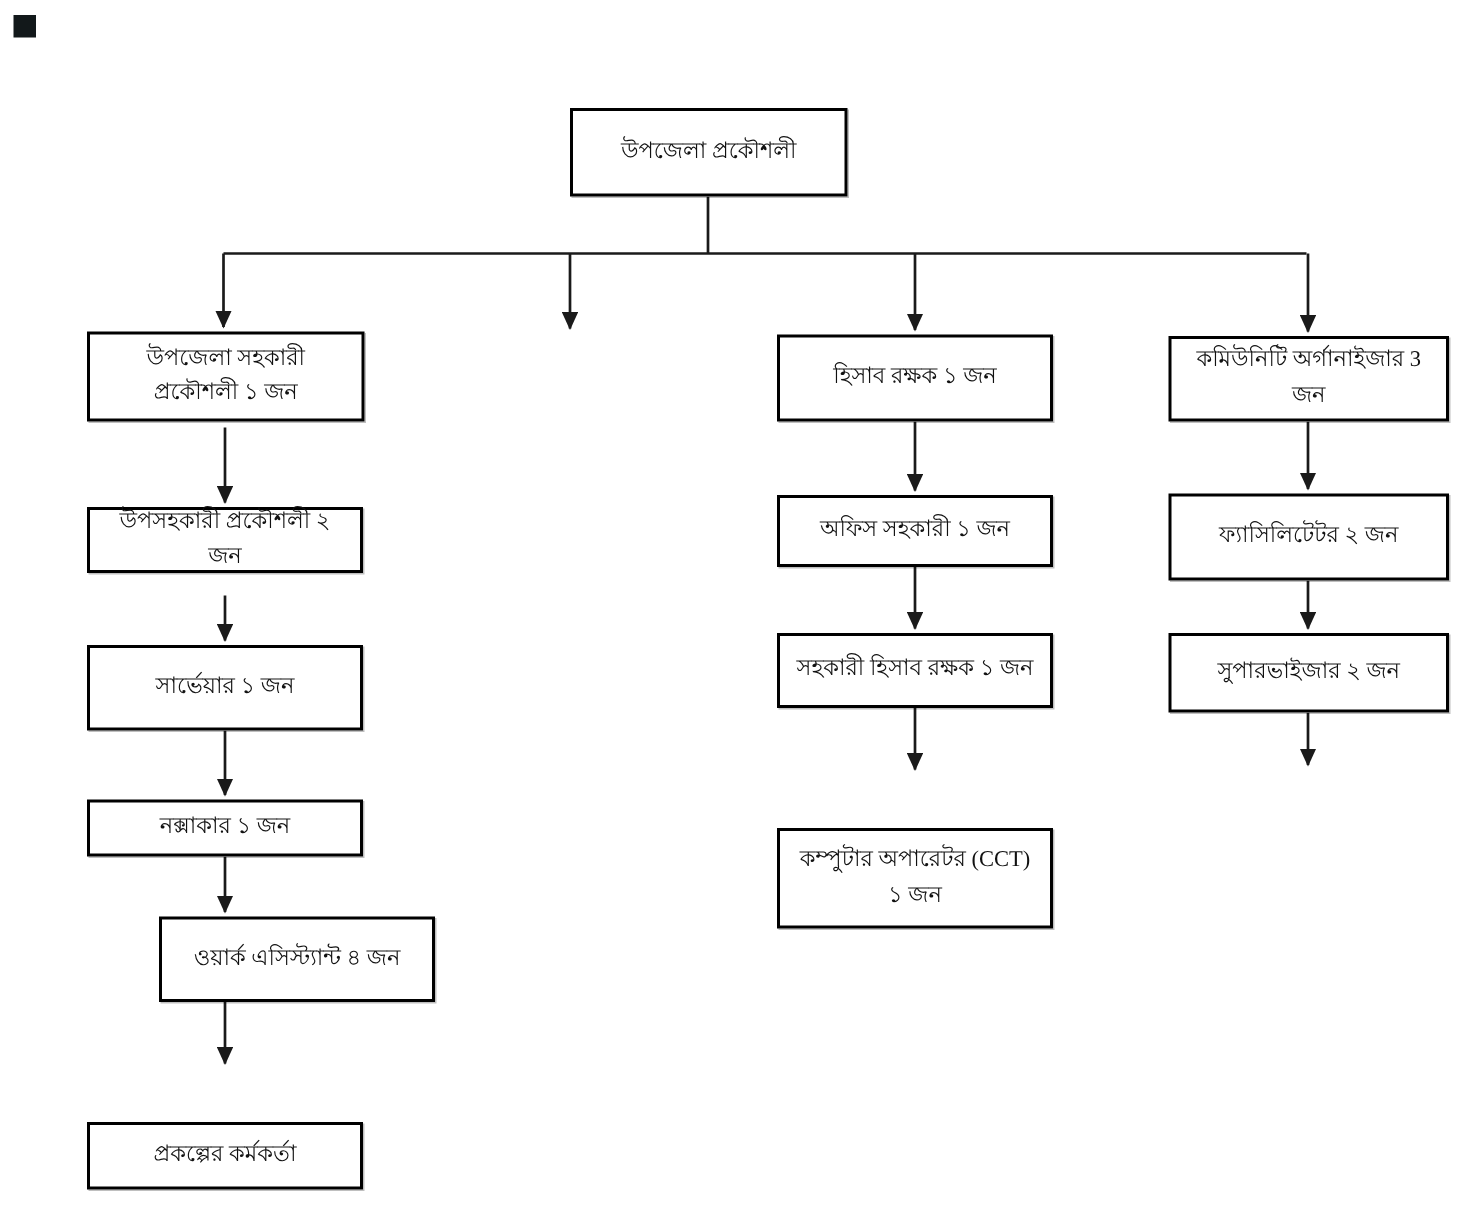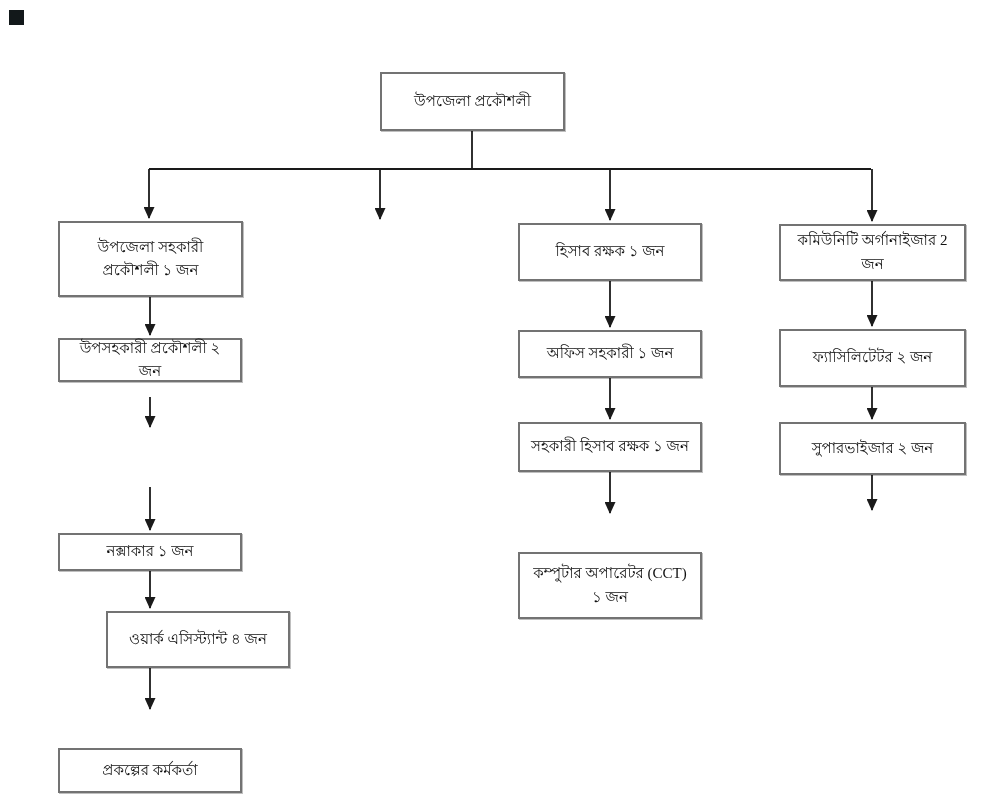--- a/index.html
+++ b/index.html
@@ -20,21 +20,21 @@
     left: 0;
     top: 0;
     width: 986px;
     height: 812px;
     pointer-events: none;
   }
   .node {
     position: absolute;
     box-sizing: border-box;
     background: #ffffff;
-    border: 2px solid #737373;
+    border: 2px solid #000000;
     box-shadow: 1px 1px 0 rgba(0,0,0,0.25);
     display: flex;
     align-items: center;
     justify-content: center;
     text-align: center;
     font-size: 15px;
     line-height: 1.55;
     color: #111111;
     padding: 3px 10px;
     white-space: pre-line;
@@ -81,29 +81,30 @@
       <line x1="610" y1="472" x2="610" y2="513" marker-end="url(#arrowhead)"></line>
 
       <line x1="872" y1="281" x2="872" y2="326" marker-end="url(#arrowhead)"></line>
       <line x1="872" y1="387" x2="872" y2="419" marker-end="url(#arrowhead)"></line>
       <line x1="872" y1="475" x2="872" y2="510" marker-end="url(#arrowhead)"></line>
     </g>
   </svg>
 
   <div class="node" style="left:380px; top:72px; width:185px; height:59px;">উপজেলা প্রকৌশলী</div>
 
-  <div class="node" style="left:58px; top:221px; width:185px; height:76px;">উপজেলা সহকারী প্রকৌশলী ১ জন</div>
+  <div class="node" style="left:58px; top:221px; width:185px; height:60px;">উপজেলা সহকারী প্রকৌশলী ১ জন</div>
   <div class="node" style="left:58px; top:338px; width:184px; height:44px;">উপসহকারী প্রকৌশলী ২ জন</div>
+  <div class="node" style="left:58px; top:430px; width:184px; height:57px;">সার্ভেয়ার ১ জন</div>
   <div class="node" style="left:58px; top:533px; width:184px; height:38px;">নক্সাকার ১ জন</div>
   <div class="node" style="left:58px; top:611px; width:184px; height:57px;margin-left:48px;">ওয়ার্ক এসিস্ট্যান্ট ৪ জন</div>
   <div class="node" style="left:58px; top:712px; width:184px; height:45px;margin-top:36px;">প্রকল্পের কর্মকর্তা</div>
 
 
   <div class="node" style="left:518px; top:223px; width:184px; height:58px;">হিসাব রক্ষক ১ জন</div>
   <div class="node" style="left:518px; top:330px; width:184px; height:48px;">অফিস সহকারী ১ জন</div>
   <div class="node" style="left:518px; top:422px; width:184px; height:50px;">সহকারী হিসাব রক্ষক ১ জন</div>
   <div class="node" style="left:518px; top:516px; width:184px; height:67px;margin-top:36px;">কম্পুটার অপারেটর (CCT) ১ জন</div>
 
-  <div class="node" style="left:779px; top:224px; width:187px; height:57px;">কমিউনিটি অর্গানাইজার 2 জন</div>
+  <div class="node" style="left:779px; top:224px; width:187px; height:57px;">কমিউনিটি অর্গানাইজার 3 জন</div>
   <div class="node" style="left:779px; top:329px; width:187px; height:58px;">ফ্যাসিলিটেটর ২ জন</div>
   <div class="node" style="left:779px; top:422px; width:187px; height:53px;">সুপারভাইজার ২ জন</div>
 
 </div>
 
 </body></html>

